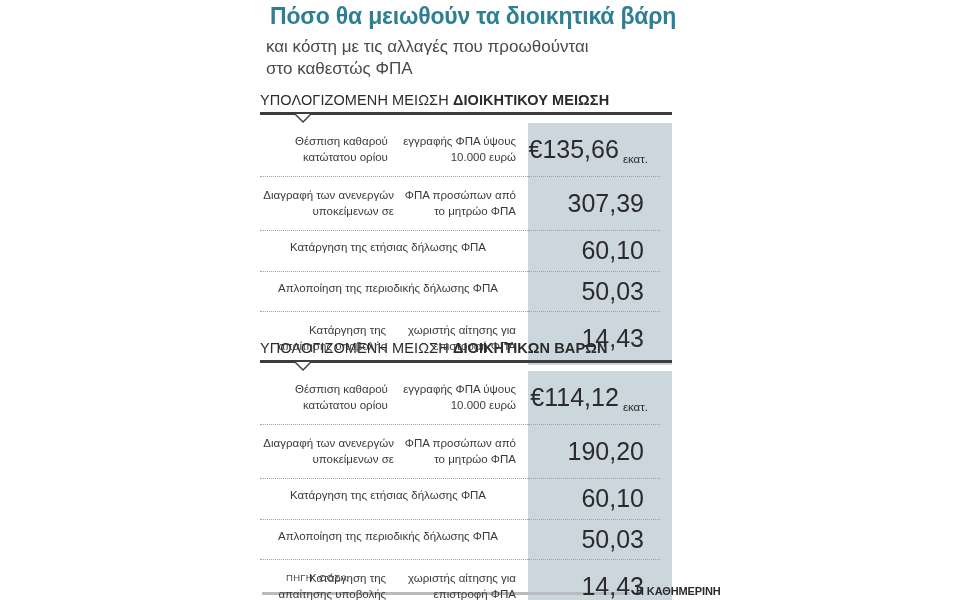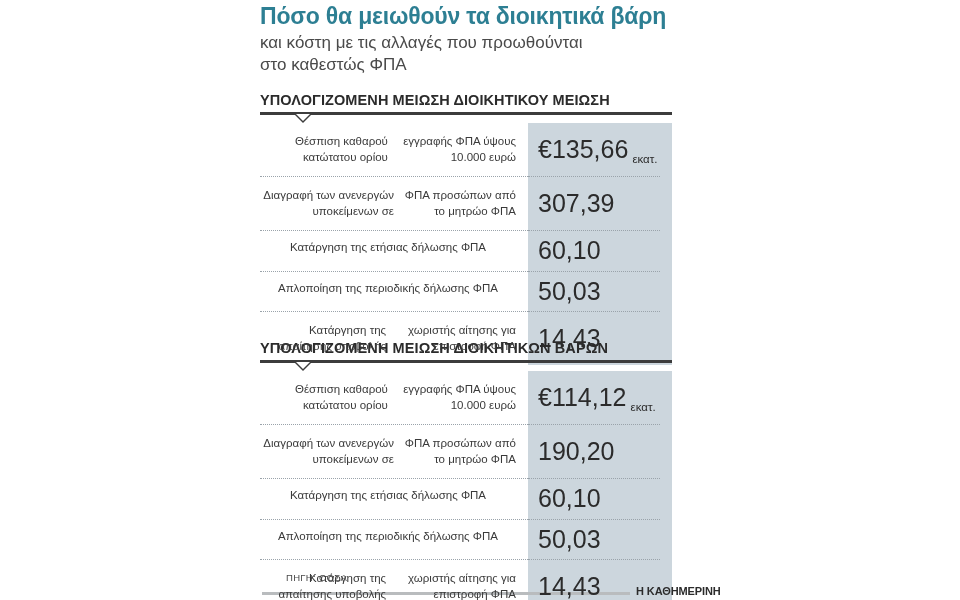--- a/index.html
+++ b/index.html
@@ -29,48 +29,48 @@
     left: 260px;
     top: 4px;
     width: 430px;
   }
   .headline {
     font-size: 23px;
     font-weight: bold;
     color: #2d7f93;
     letter-spacing: -0.2px;
     line-height: 1.12;
-    margin: 0 0 2px 0;
+    margin: 0 0 2px 10px;
     white-space: nowrap;
   }
   .subhead {
     font-size: 17px;
     font-weight: normal;
     color: #4a4a4a;
     line-height: 1.28;
-    margin: 0;
+    margin: 6px;
   }
 
   
   .section {
     position: absolute;
     left: 260px;
     width: 412px;
   }
   .section-1 { top: 92px; }
   .section-2 { top: 340px; }
 
   .section-title {
     font-size: 14.5px;
     color: #2b2b2b;
     letter-spacing: 0.1px;
     white-space: nowrap;
     margin: 0 0 4px 0;
   }
-  .section-title .light { font-weight: bold; }
+  .section-title .light { font-weight: normal; }
   .section-title .strong { font-weight: bold; }
 
   
   .rule-wrap {
     position: relative;
     height: 11px;
     width: 100%;
   }
   .rule-wrap .rule {
     position: absolute;
@@ -137,21 +137,21 @@
   .value {
     width: 132px;
     box-sizing: border-box;
     padding: 6px 12px 6px 10px;
     text-align: center;
     font-size: 25px;
     color: #2b2b2b;
     line-height: 1.1;
     display: flex;
     align-items: center;
-    justify-content: space-between;
+    justify-content: flex-end;
     white-space: nowrap;
   }
   .value .unit {
     font-size: 11.5px;
     margin-left: 4px;
     align-self: flex-end;
     padding-bottom: 4px;
   }
   .row-tall .label { padding-top: 11px; padding-bottom: 11px; }
 

